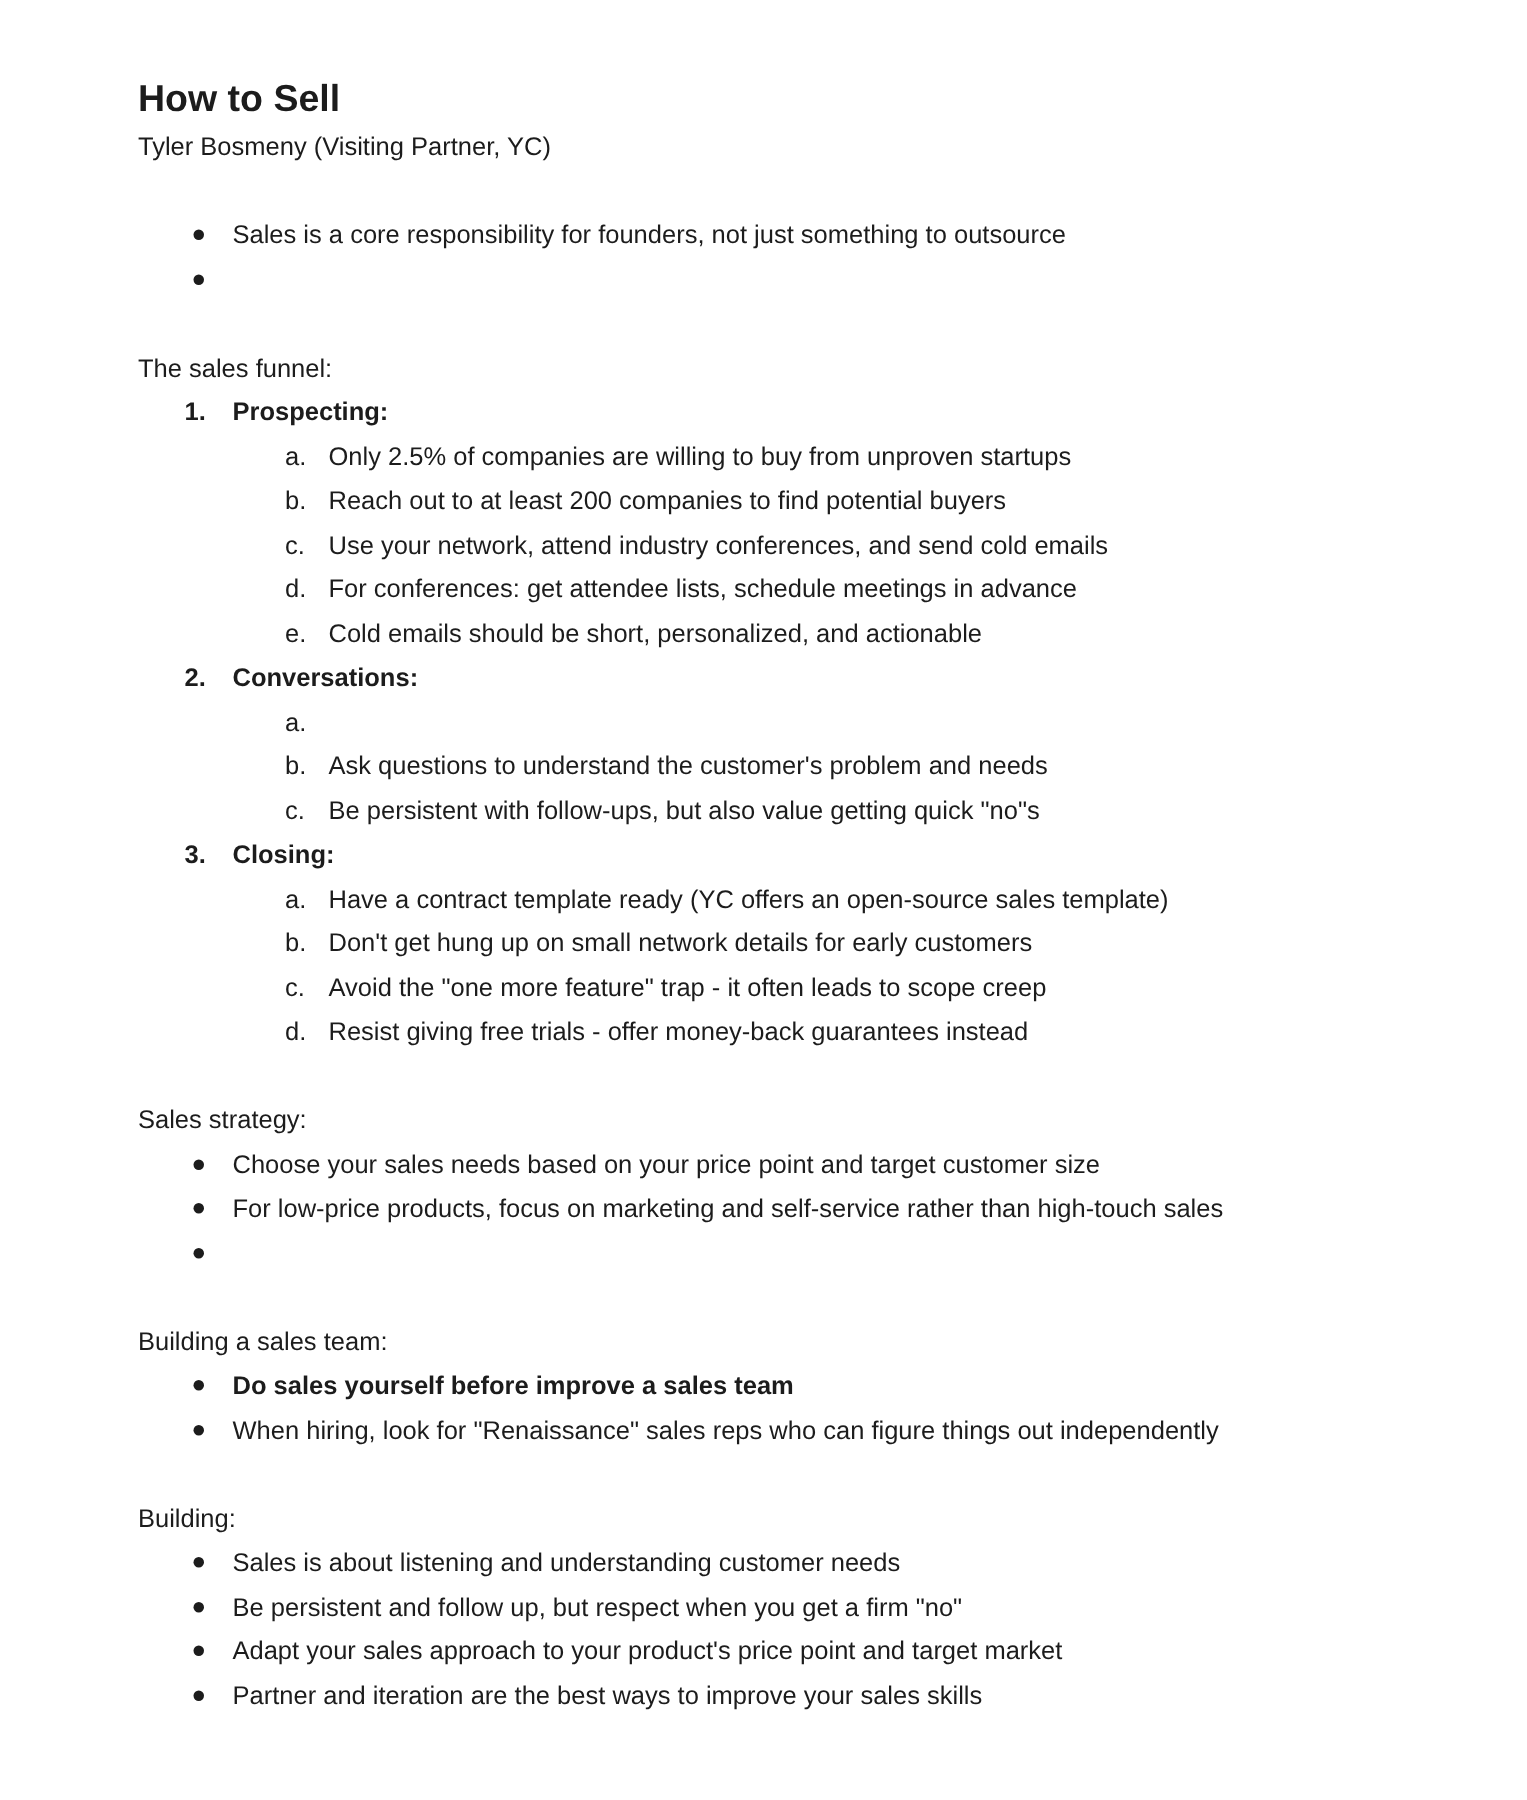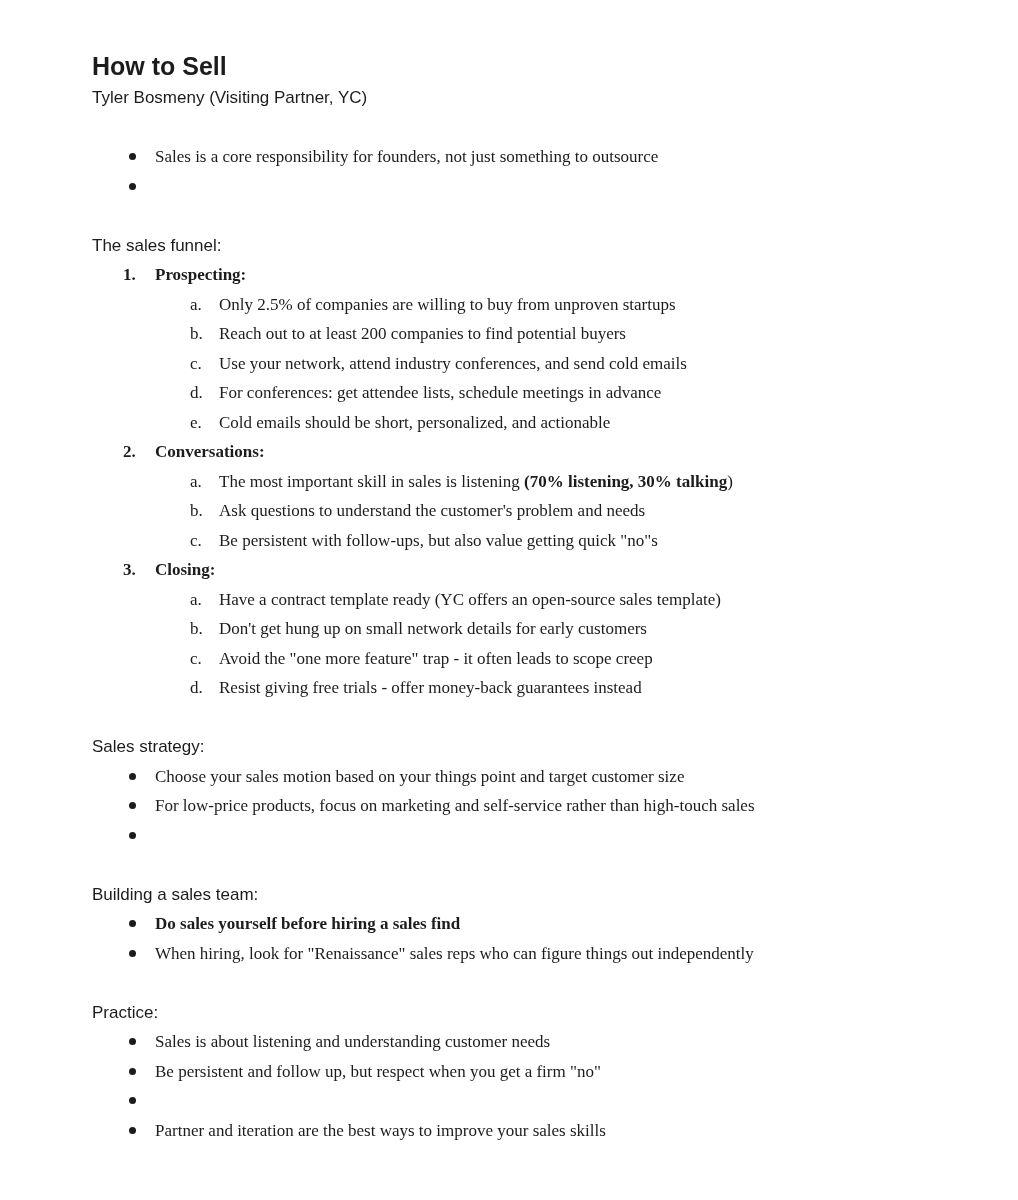--- a/index.html
+++ b/index.html
@@ -26,21 +26,20 @@
     line-height: 29.5px;
     height: 29.5px;
     white-space: nowrap;
   }
   .blank { height: 29.5px; }
   .row {
     display: flex;
     line-height: 29.5px;
     height: 29.5px;
     white-space: nowrap;
-    font-family: Liberation Serif, serif;
   }
   .m1 { flex: 0 0 63px; }
   .m1 .disc {
     display: block;
     width: 7px;
     height: 7px;
     border-radius: 50%;
     background: #1c1c1c;
     margin: 11px 0 0 37px;
   }
@@ -120,21 +119,20 @@
   <div class="row">
     <span class="m1">
         <span class="num">2.</span>
       </span>
     <span class="txt b">Conversations:</span>
   </div>
   <div class="row">
     <span class="m2">
         <span class="let">a.</span>
       </span>
-    <span class="txt"><span>The most important skill in sales is listening </span><span class="b">(70% listening, 30% talking</span><span>)</span></span>
   </div>
   <div class="row">
     <span class="m2">
         <span class="let">b.</span>
       </span>
     <span class="txt">Ask questions to understand the customer's problem and needs</span>
   </div>
   <div class="row">
     <span class="m2">
         <span class="let">c.</span>
@@ -173,69 +171,70 @@
     <span class="txt">Resist giving free trials - offer money-back guarantees instead</span>
   </div>
 
   <div class="blank"></div>
 
   <div class="line">Sales strategy:</div>
   <div class="row">
     <span class="m1">
         <span class="disc"></span>
       </span>
-    <span class="txt">Choose your sales motion based on your things point and target customer size</span>
+    <span class="txt">Choose your sales needs based on your price point and target customer size</span>
   </div>
   <div class="row">
     <span class="m1">
         <span class="disc"></span>
       </span>
     <span class="txt">For low-price products, focus on marketing and self-service rather than high-touch sales</span>
   </div>
   <div class="row">
     <span class="m1">
         <span class="disc"></span>
       </span>
   </div>
 
   <div class="blank"></div>
 
   <div class="line">Building a sales team:</div>
   <div class="row">
     <span class="m1">
         <span class="disc"></span>
       </span>
-    <span class="txt b">Do sales yourself before hiring a sales find</span>
+    <span class="txt b">Do sales yourself before improve a sales team</span>
   </div>
   <div class="row">
     <span class="m1">
         <span class="disc"></span>
       </span>
     <span class="txt">When hiring, look for "Renaissance" sales reps who can figure things out independently</span>
   </div>
 
   <div class="blank"></div>
 
-  <div class="line">Practice:</div>
+  <div class="line">Building:</div>
   <div class="row">
     <span class="m1">
         <span class="disc"></span>
       </span>
     <span class="txt">Sales is about listening and understanding customer needs</span>
   </div>
   <div class="row">
     <span class="m1">
         <span class="disc"></span>
       </span>
     <span class="txt">Be persistent and follow up, but respect when you get a firm "no"</span>
   </div>
   <div class="row">
     <span class="m1">
         <span class="disc"></span>
       </span>
+    <span class="txt">Adapt your sales approach to your product's price point and target market</span>
   </div>
   <div class="row">
     <span class="m1">
         <span class="disc"></span>
       </span>
     <span class="txt">Partner and iteration are the best ways to improve your sales skills</span>
   </div>
 
 </div>
 

